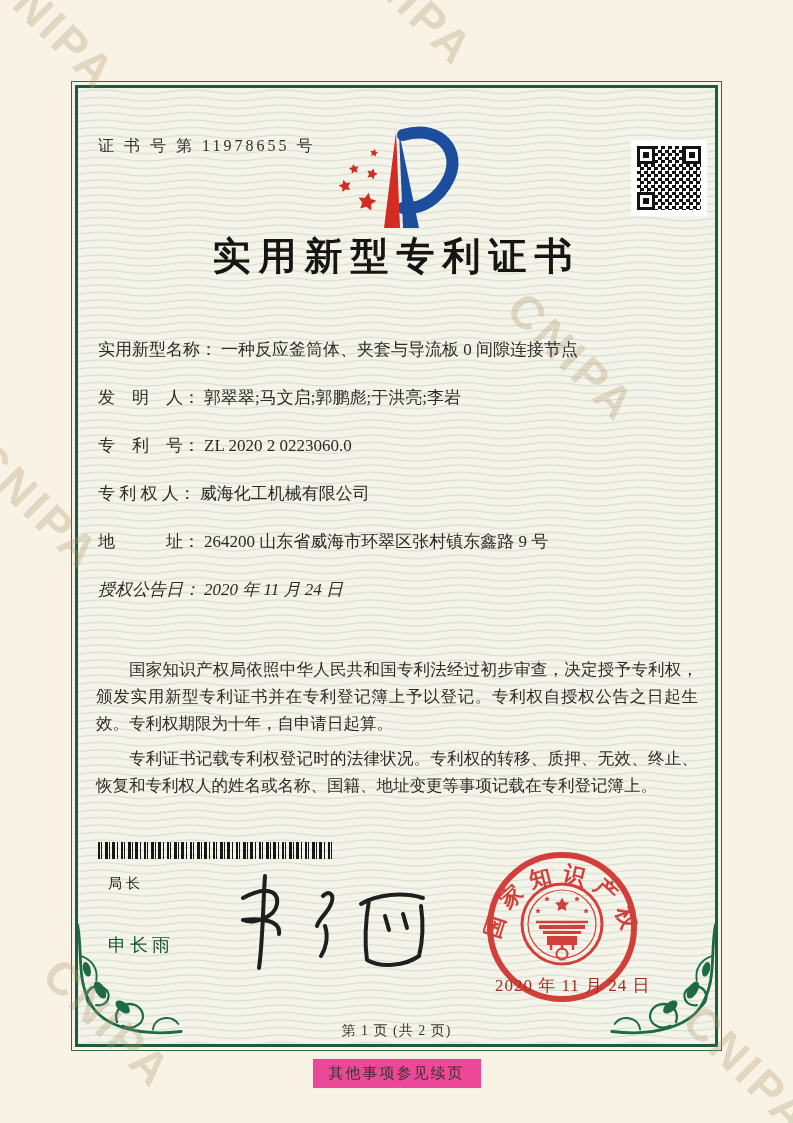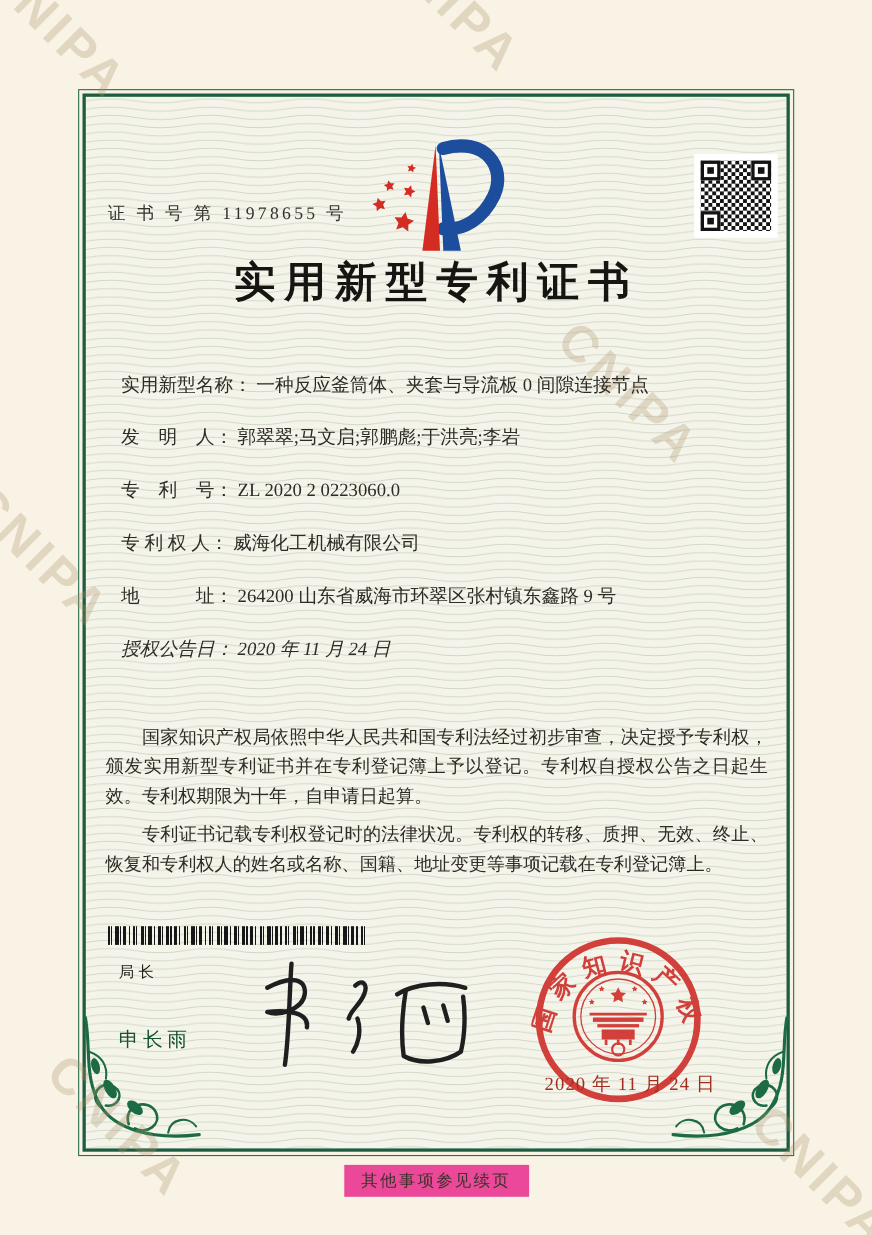--- a/index.html
+++ b/index.html
@@ -18,34 +18,34 @@
   .cert-frame{position:absolute;left:75px;top:85px;width:637px;height:956px;
       border:3px solid #1d5c40;outline:1px solid #2a6e4e;outline-offset:3px;
       background:#f5f4eb;z-index:0;}
   .guilloche{position:absolute;left:0;top:0;width:100%;height:100%;}
   .corner{position:absolute;width:132px;height:132px;z-index:2;}
   .corner-bl{left:-10px;bottom:-12px;}
   .corner-br{right:-10px;bottom:-12px;transform:scaleX(-1);}
 
   
   .content{position:absolute;left:0;top:0;width:793px;height:1123px;z-index:2;color:#2e2a26;}
-  .cert-no{position:absolute;left:98px;top:136px;font-size:16px;letter-spacing:3px;color:#33302c;margin-top:48px;}
+  .cert-no{position:absolute;left:98px;top:136px;font-size:16px;letter-spacing:3px;color:#33302c;}
   .logo{position:absolute;left:327px;top:122px;width:140px;height:110px;}
   .qr{position:absolute;left:631px;top:140px;width:70px;height:70px;background:#fff;padding:3px;}
   .qr-data{position:relative;width:64px;height:64px;margin:3px;
       background:repeating-conic-gradient(#131313 0% 25%,transparent 0% 50%);
       background-size:7px 7px;}
   .finder{position:absolute;width:12px;height:12px;border:3px solid #131313;background:#fff;}
   .finder::after{content:"";position:absolute;left:3px;top:3px;width:6px;height:6px;background:#131313;}
   .f-tl{left:0;top:0;} .f-tr{right:0;top:0;} .f-bl{left:0;bottom:0;}
 
   .cert-title{position:absolute;left:0;top:231px;width:793px;margin:0;text-align:center;
       font-size:38px;font-weight:bold;letter-spacing:8px;color:#171512;}
 
-  .fields{position:absolute;left:98px;top:336px;width:575px;margin-left:12px;}
+  .fields{position:absolute;left:98px;top:336px;width:575px;}
   .row{display:flex;font-size:17px;line-height:27px;margin-bottom:21px;}
   .lab{white-space:pre;margin-right:4px;flex:none;}
   .grant-row{display:flex;column-gap:56px;font-style:italic;}
   .pair{display:flex;}
 
   .paras{position:absolute;left:96px;top:648px;width:602px;font-size:16.5px;
       line-height:27px;text-align:justify;color:#2e2a26;}
   .paras p{margin:8px 0 4px 0;text-indent:2em;}
 
   .barcode{position:absolute;left:98px;top:842px;width:234px;height:17px;
@@ -225,17 +225,18 @@
       <defs>
         <path id="sealArc" d="M 17,96 A 62,62 0 1 1 141,96" fill="none"></path>
       </defs>
       <text font-size="22" font-weight="bold" fill="#d0312d" letter-spacing="9">
         <textPath href="#sealArc" startOffset="4">国家知识产权局</textPath>
       </text>
     </svg>
 
     <div class="seal-date">2020 年 11 月 24 日</div>
 
+    <div class="page-num">第 1 页 (共 2 页)</div>
   </div>
 
   <div class="contnote">其他事项参见续页</div>
 
 </div>
 
 </body></html>

